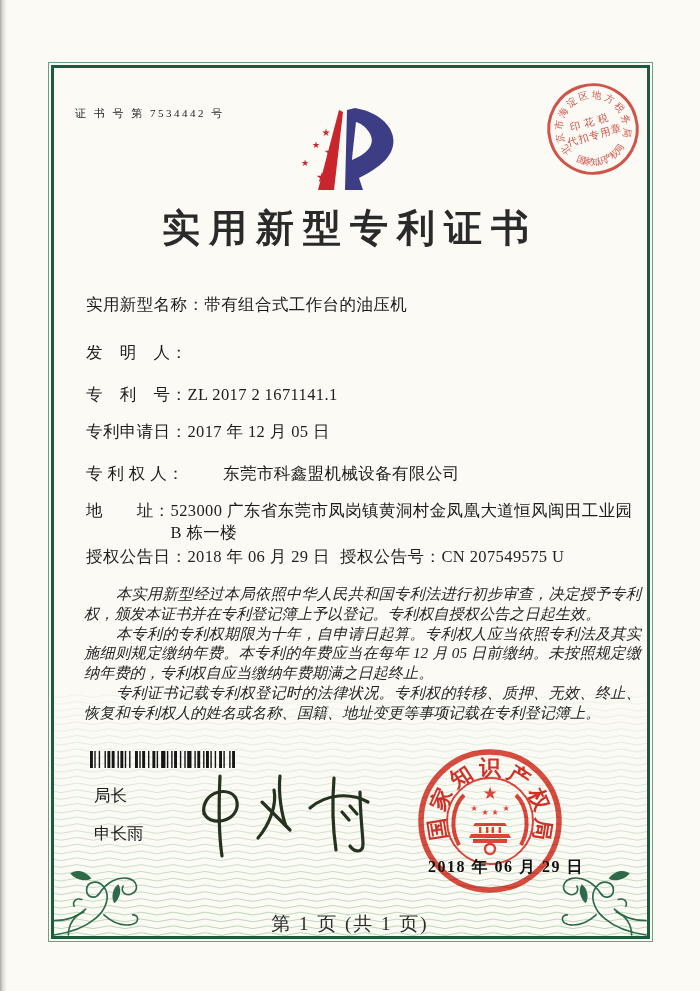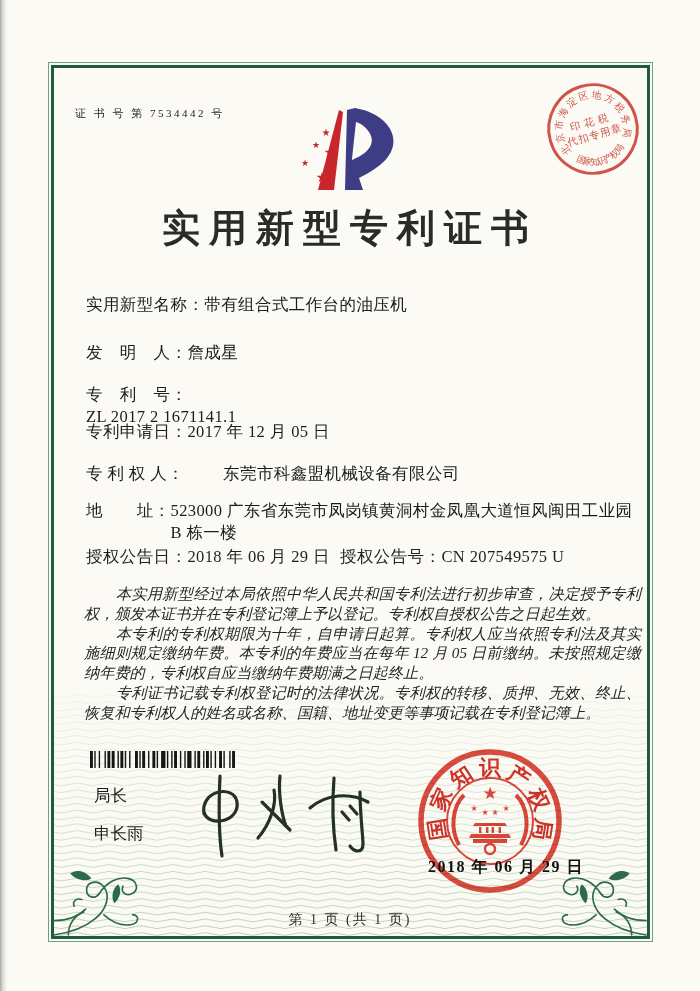--- a/index.html
+++ b/index.html
@@ -18,40 +18,40 @@
   #frame-inner{position:absolute;left:2px;top:2px;right:2px;bottom:2px;border:3px solid #1e5a3c;}
   
   #cert-number{left:75px;top:106px;font-size:11px;letter-spacing:2.5px;color:#222;}
   #page-title{left:0;top:203px;width:700px;text-align:center;font-size:38px;font-weight:bold;
     letter-spacing:9px;color:#2a2a2a;}
   
   .field-row{left:86px;width:560px;font-size:16.5px;letter-spacing:.4px;color:#1c1c1c;
     display:flex;align-items:flex-start;}
   .field-row .lab{flex:0 0 auto;white-space:pre;}
   .field-row .val{flex:1 1 auto;line-height:22px;}
-  #row-name{top:294px;} #row-inventor{top:342px;} #row-patno{top:384px;flex-direction:column;}
+  #row-name{top:294px;} #row-inventor{top:342px;} #row-patno{top:384px;}
   #row-appdate{top:421px;} #row-patentee{top:463px;gap:39px;} #row-address{top:500px;}
   #row-grant{top:546px;left:86px;width:560px;position:absolute;font-size:16.5px;letter-spacing:.4px;}
   #grant-number-pair{position:absolute;left:254px;top:0;white-space:nowrap;}
   
   #paragraphs{left:84px;top:584px;width:557px;font-size:15.2px;line-height:19.8px;
     text-align:justify;font-style:italic;color:#242424;}
   #paragraphs p{margin:0;text-indent:2.1em;}
   
   #barcode-box{left:90px;top:751px;width:178px;height:17px;}
   
   #director-label{left:94px;top:785px;font-size:16.5px;font-family:"Liberation Sans","DejaVu Sans",sans-serif;color:#1b1b1b;text-align:right;}
   #director-name{left:94px;top:823px;font-size:16.5px;font-family:Liberation Mono, monospace;color:#1b1b1b;}
   #signature-box{left:182px;top:764px;width:200px;height:100px;}
   
   #issue-seal-box{left:405px;top:736px;width:170px;height:170px;mix-blend-mode:multiply;}
   #seal-date{left:428px;top:857px;font-size:16px;letter-spacing:1.5px;color:#101010;font-weight:bold;}
   #tax-stamp-box{left:534px;top:70px;width:118px;height:118px;mix-blend-mode:multiply;opacity:.92;}
   
-  #footer-page{left:0;top:911px;width:700px;text-align:center;font-size:14px;letter-spacing:2px;color:#2d2d2d;}
+  #footer-page{left:0;top:911px;width:700px;text-align:center;font-size:19px;letter-spacing:2px;color:#2d2d2d;}
   
   text{font-family:"Liberation Serif","DejaVu Serif",serif;}
   #waves-box{left:53px;top:692px;width:594px;height:245px;}
   .corner-orn{width:96px;height:96px;}
   #orn-right{left:551px;top:840px;}
   #orn-left{left:53px;top:840px;transform:scaleX(-1);}
 </style>
 </head>
 <body>
 
@@ -147,21 +147,20 @@
 </svg>
 
 <div class="abs" id="page-title">实用新型专利证书</div>
 
 <div class="abs field-row" id="row-name">
   <span class="lab">实用新型名称：</span>
   <span class="val">带有组合式工作台的油压机</span>
 </div>
 <div class="abs field-row" id="row-inventor">
   <span class="lab">发　明　人：</span>
-  <span class="val">詹成星</span>
 </div>
 <div class="abs field-row" id="row-patno">
   <span class="lab">专　利　号：</span>
   <span class="val">ZL 2017 2 1671141.1</span>
 </div>
 <div class="abs field-row" id="row-appdate">
   <span class="lab">专利申请日：</span>
   <span class="val">2017 年 12 月 05 日</span>
 </div>
 <div class="abs field-row" id="row-patentee">

